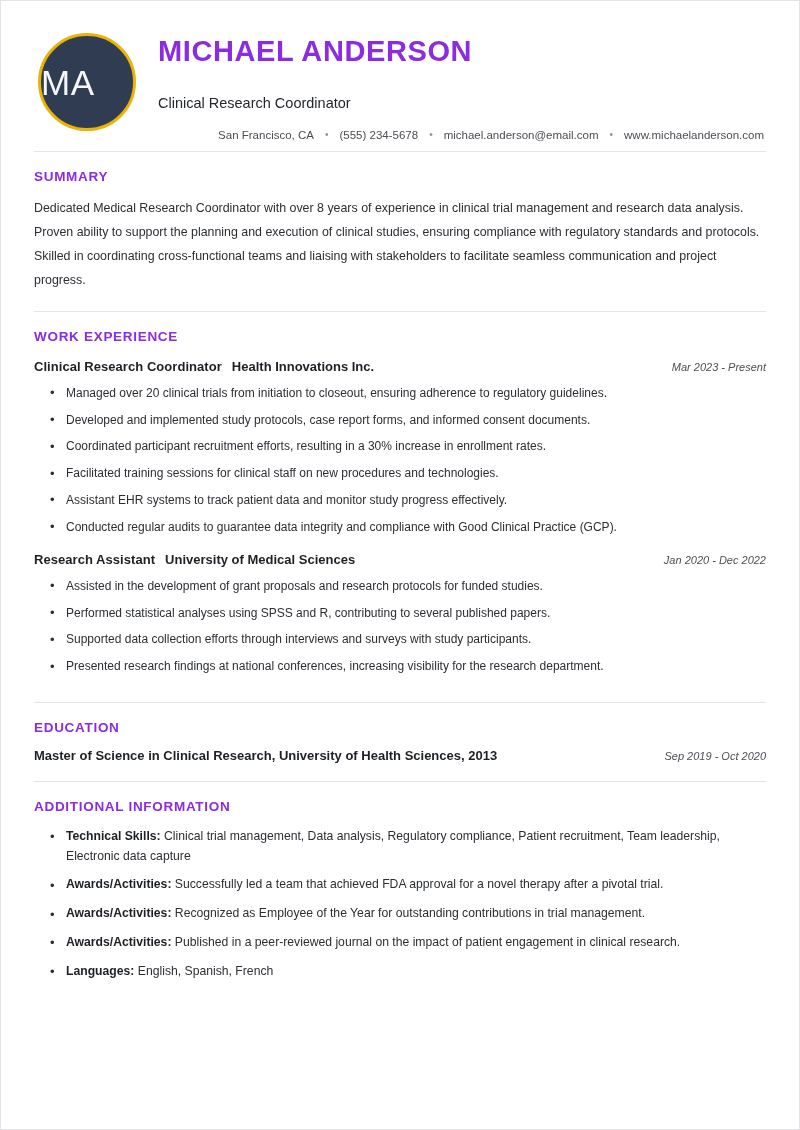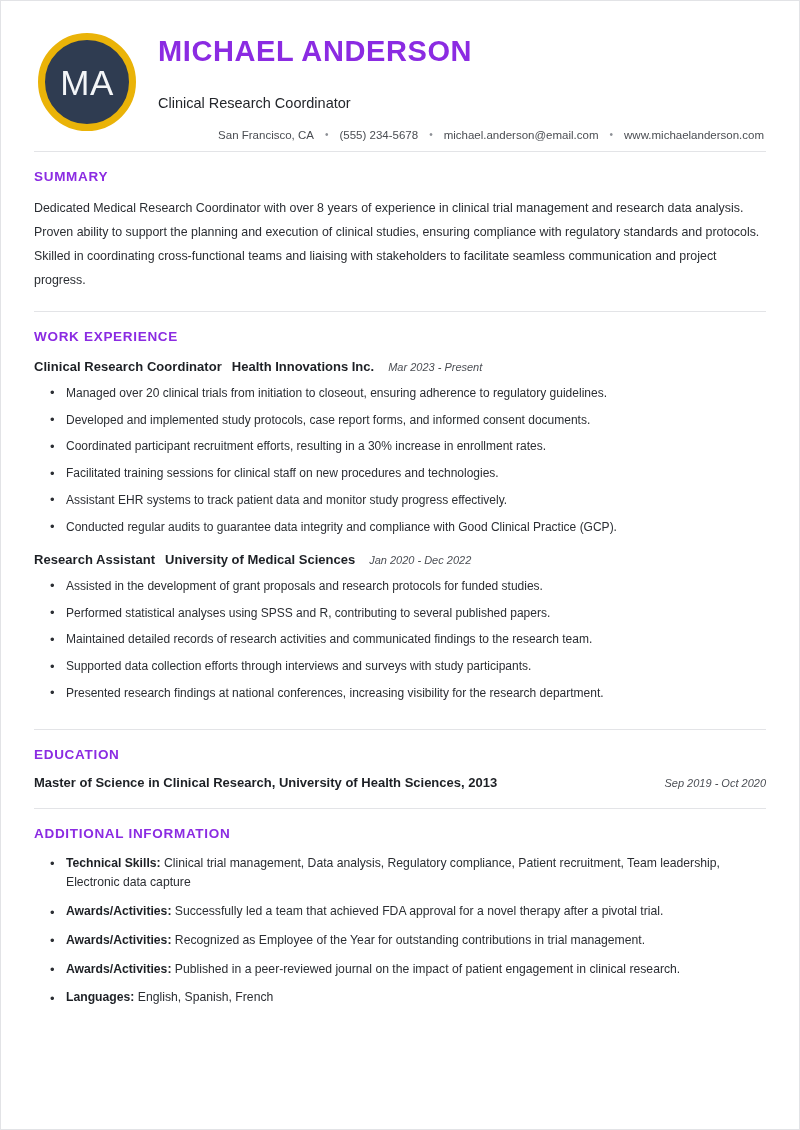--- a/index.html
+++ b/index.html
@@ -33,24 +33,24 @@
     padding-top: 28px;
     padding-bottom: 10px;
   }
 
   .avatar {
     flex: 0 0 auto;
     width: 98px;
     height: 98px;
     border-radius: 50%;
     background: #2f3c51;
-    border: 7px solid #eab308;
+    border: 3px solid #eab308;
     display: flex;
     align-items: center;
-    justify-content: center;
+    justify-content: flex-start;
     margin-left: 4px;
     margin-top: 4px;
   }
 
   .avatar-initials {
     color: #f4f6f8;
     font-size: 35px;
     font-weight: 400;
     letter-spacing: 0.5px;
     line-height: 1;
@@ -123,20 +123,21 @@
   }
 
   .section-gap-bottom { padding-bottom: 18px; }
 
   
   .job { margin-bottom: 4px; }
 
   .job-head {
     display: flex;
     align-items: baseline;
+    justify-content: space-between;
     margin-bottom: 9px;
   }
 
   .job-role {
     font-size: 13px;
     font-weight: bold;
     color: #1d2025;
     letter-spacing: 0.05px;
   }
 
@@ -290,21 +291,20 @@
     <div class="job job-second">
       <div class="job-head">
         <div>
           <span class="job-role">Research Assistant</span><span class="job-company">University of Medical Sciences</span>
         </div>
         <div class="job-dates">Jan 2020 - Dec 2022</div>
       </div>
       <ul class="bullets">
         <li>Assisted in the development of grant proposals and research protocols for funded studies.</li>
         <li>Performed statistical analyses using SPSS and R, contributing to several published papers.</li>
-        <li>Maintained detailed records of research activities and communicated findings to the research team.</li>
         <li>Supported data collection efforts through interviews and surveys with study participants.</li>
         <li>Presented research findings at national conferences, increasing visibility for the research department.</li>
       </ul>
     </div>
   </div>
 
   <div class="divider"></div>
 
   <div class="section edu-block">
     <div class="section-title">EDUCATION</div>

